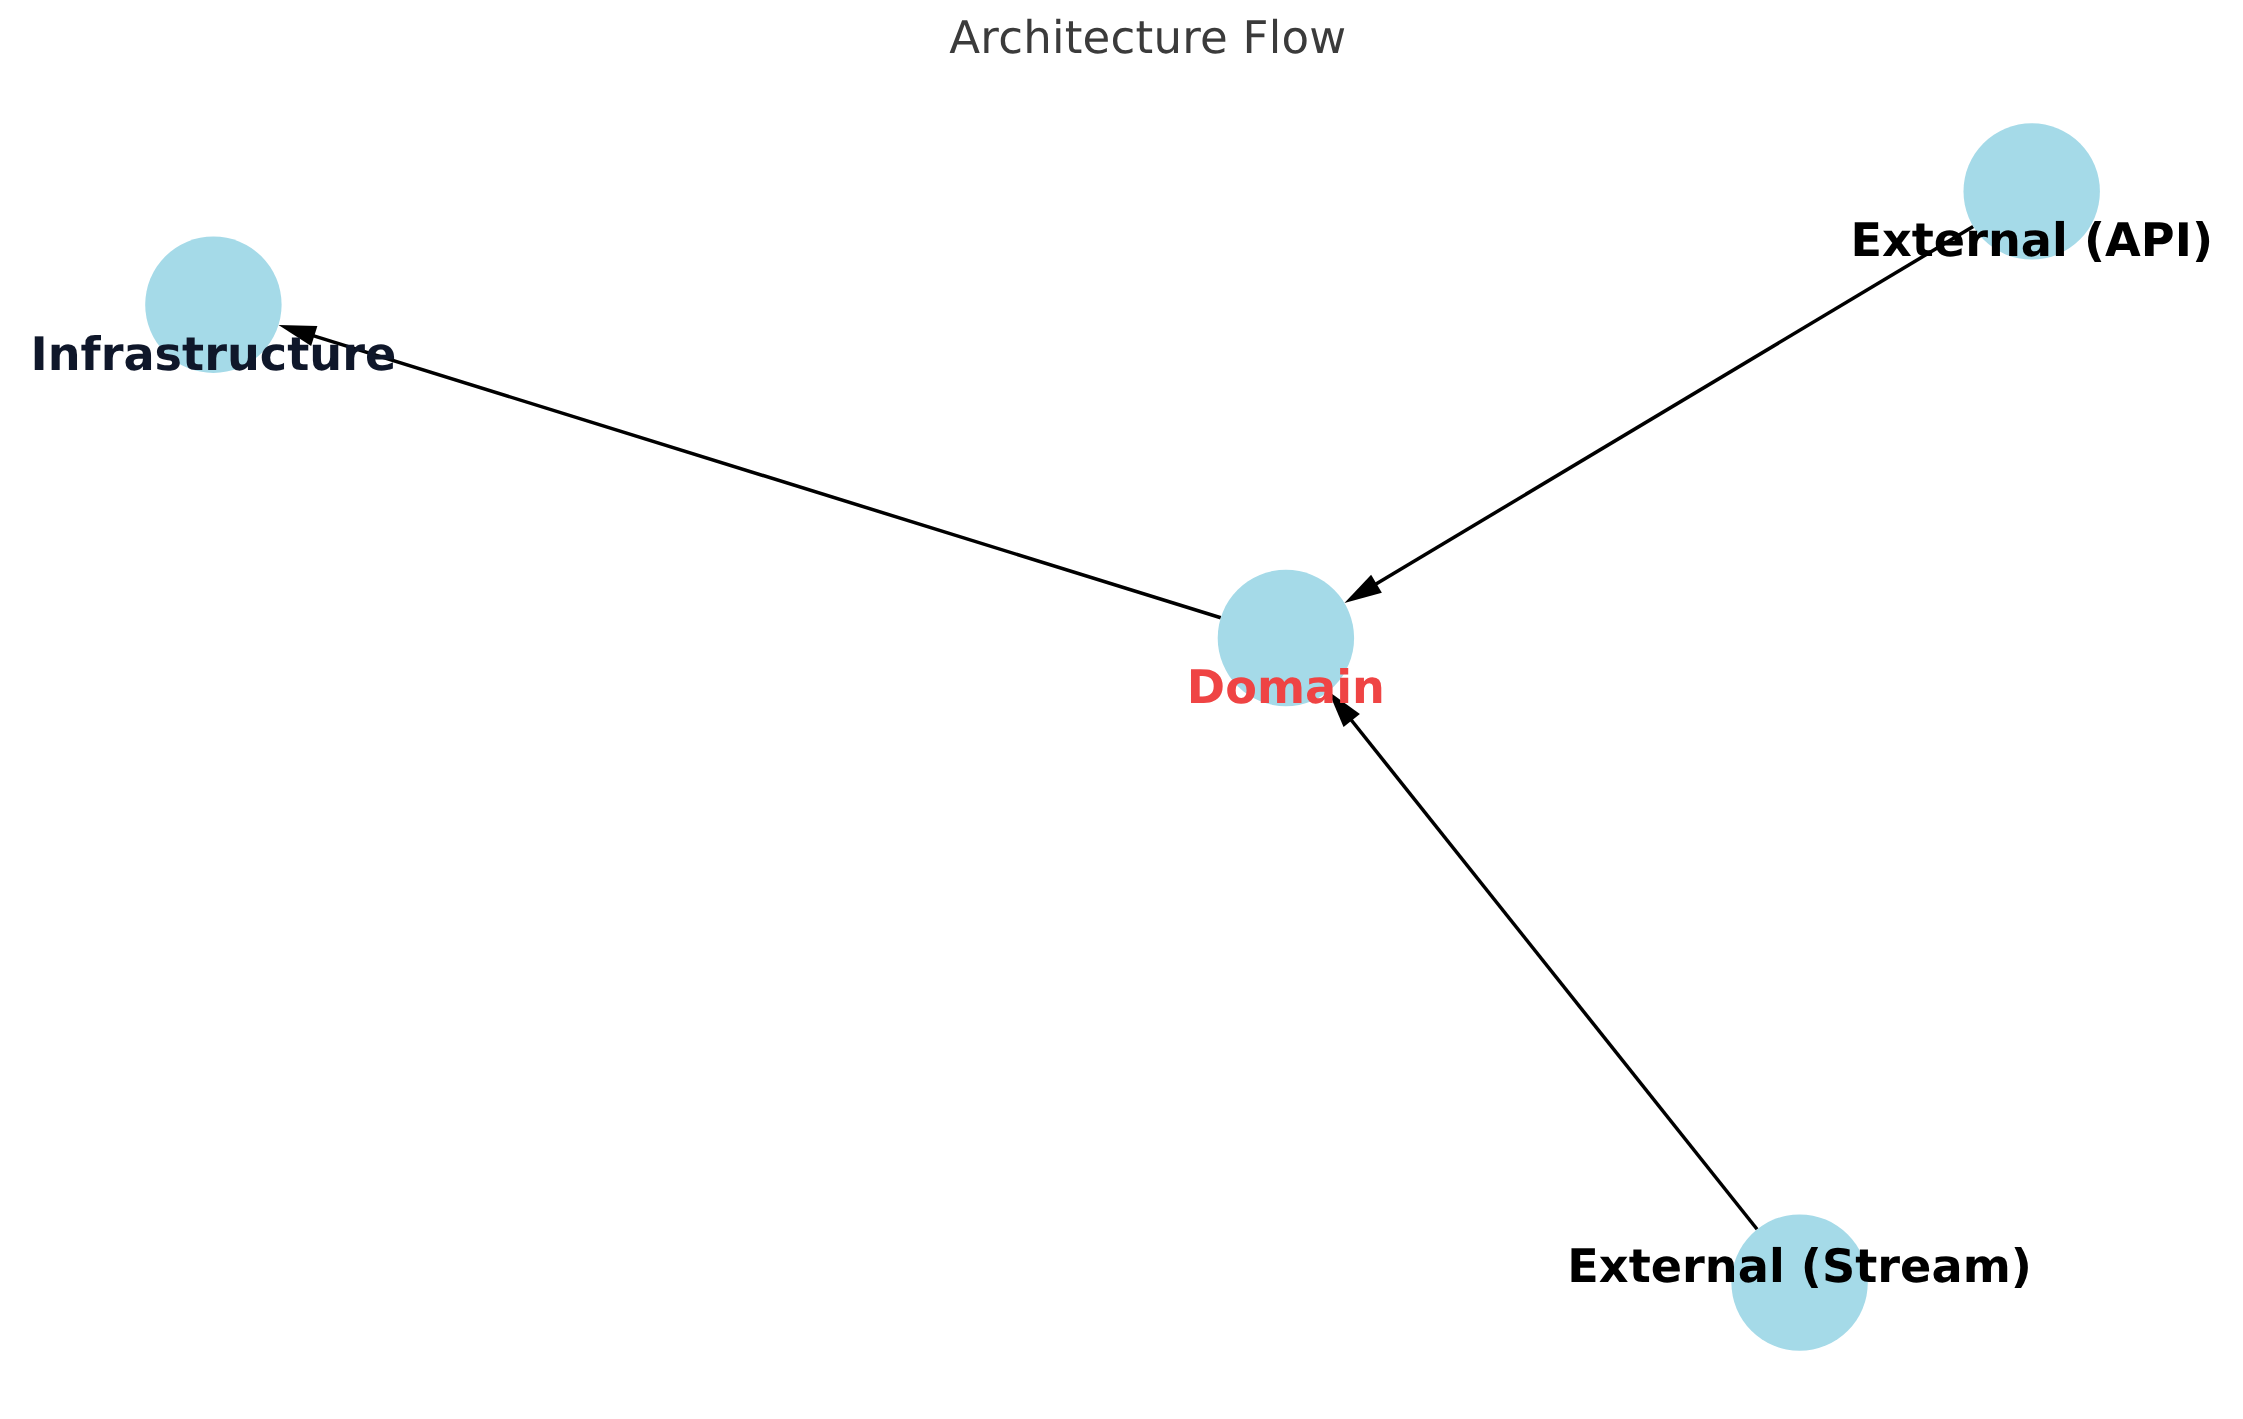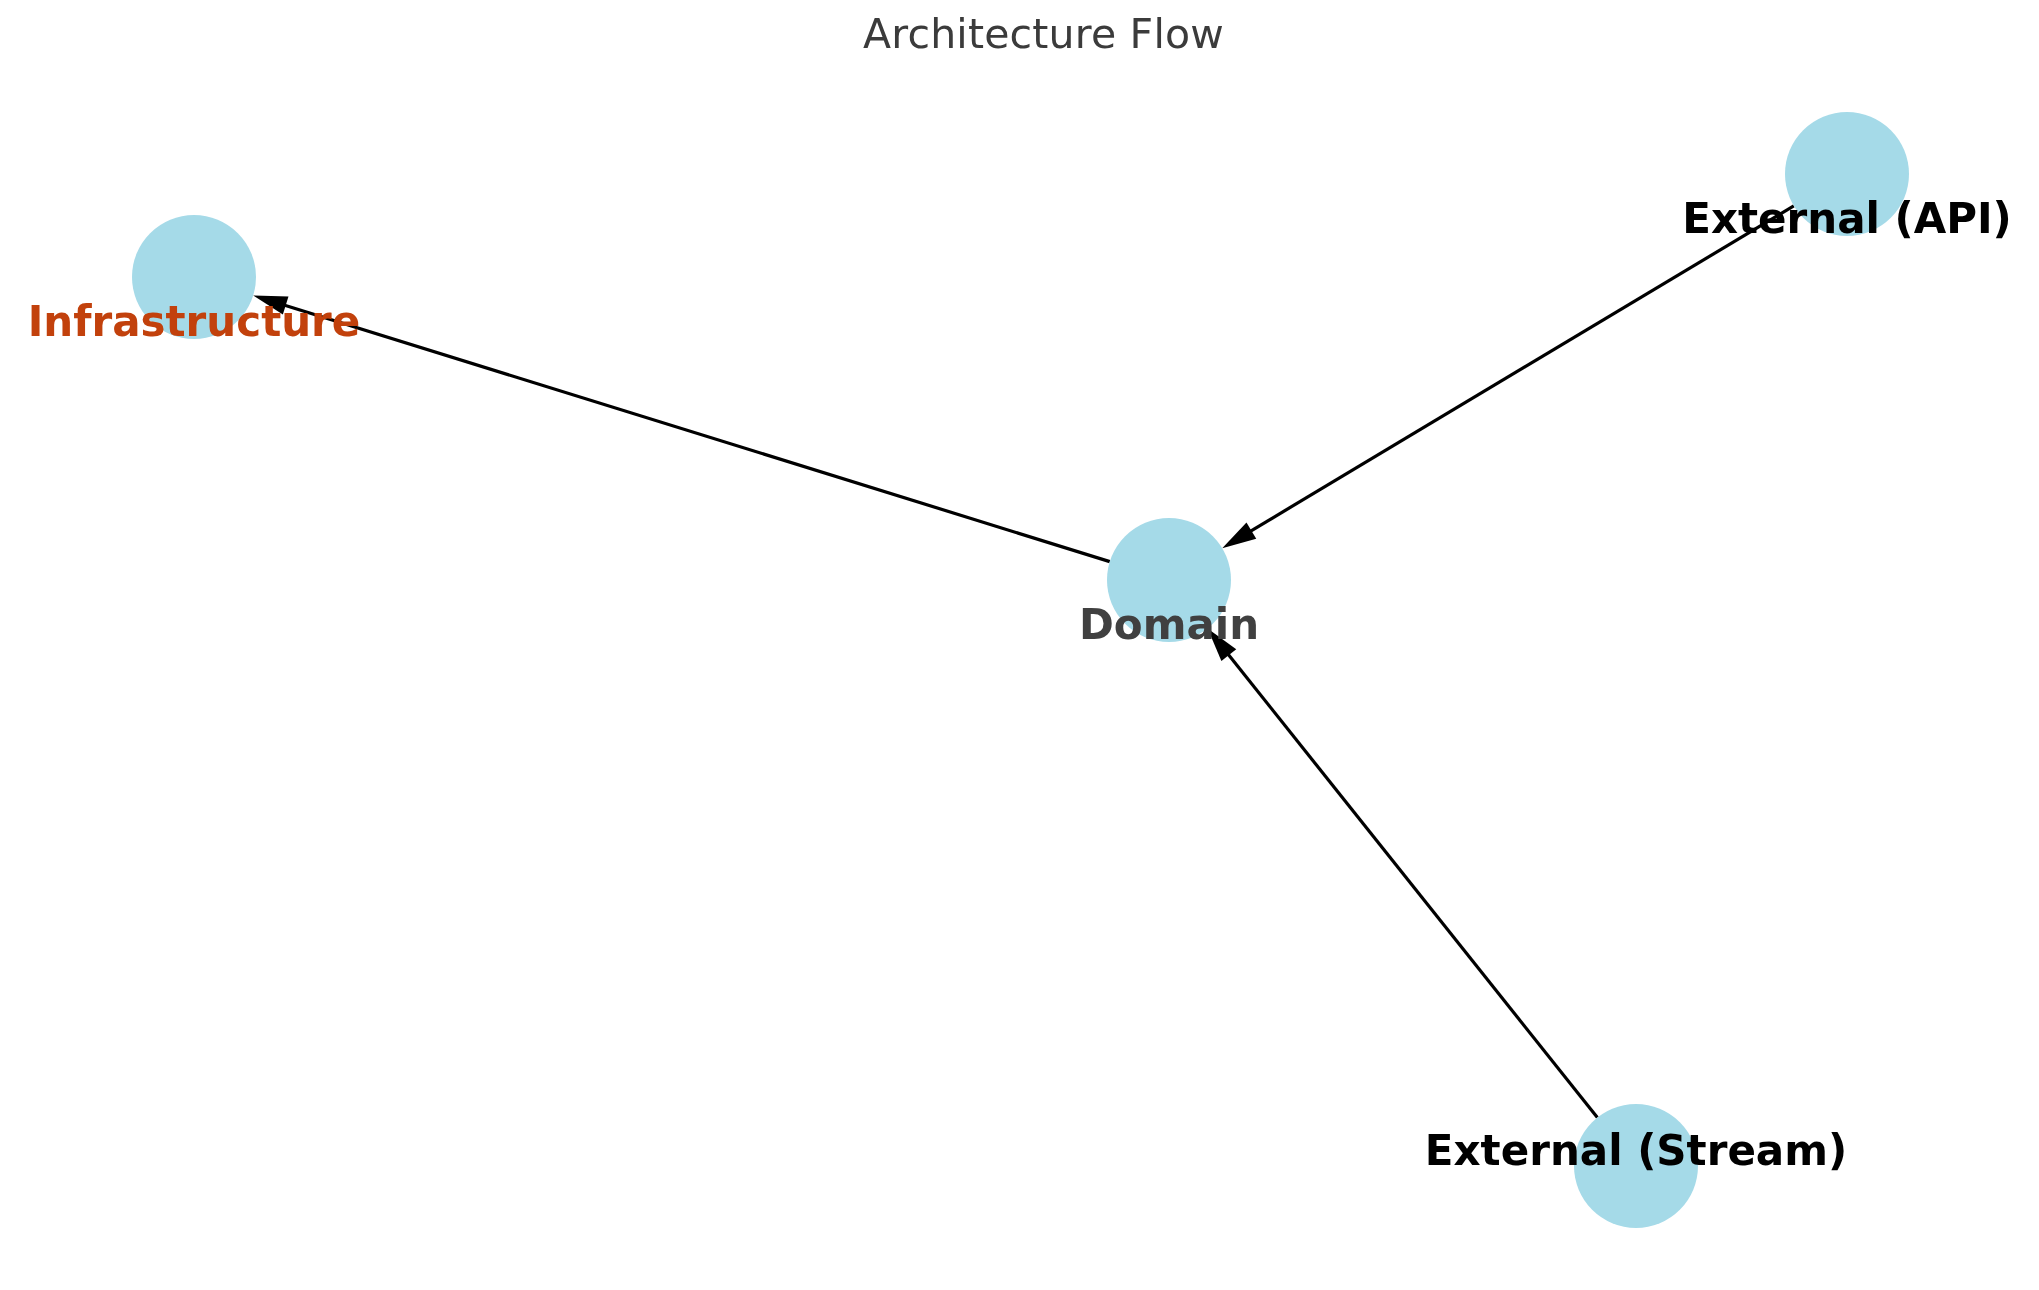--- a/index.html
+++ b/index.html
@@ -85,19 +85,19 @@
       </g>
     <g id="nodes-layer">
         <circle cx="194" cy="277" r="62" class="node-circle" fill="#a5dae8"></circle>
         <circle cx="1847" cy="174" r="62" class="node-circle" fill="#a5dae8"></circle>
         <circle cx="1169" cy="580" r="62" class="node-circle" fill="#a5dae8"></circle>
         <circle cx="1636" cy="1166" r="62" class="node-circle" fill="#a5dae8"></circle>
       </g>
   </svg>
 
   <div id="labels-layer">
-      <div class="node-label" style="left: 194px; top: 277px; color: #c2410c;">Infrastructure</div>
+      <div class="node-label" style="left: 194px; top: 277px; color: #0f172a;">Infrastructure</div>
       <div class="node-label" style="left: 1847px; top: 174px; color: rgb(0, 0, 0);">External (API)</div>
-      <div class="node-label" style="left: 1169px; top: 580px; color: #404040;">Domain</div>
+      <div class="node-label" style="left: 1169px; top: 580px; color: #ef4444;">Domain</div>
       <div class="node-label" style="left: 1636px; top: 1106px; color: rgb(0, 0, 0);">External (Stream)</div>
     </div>
 
 </div>
 
 </body></html>

